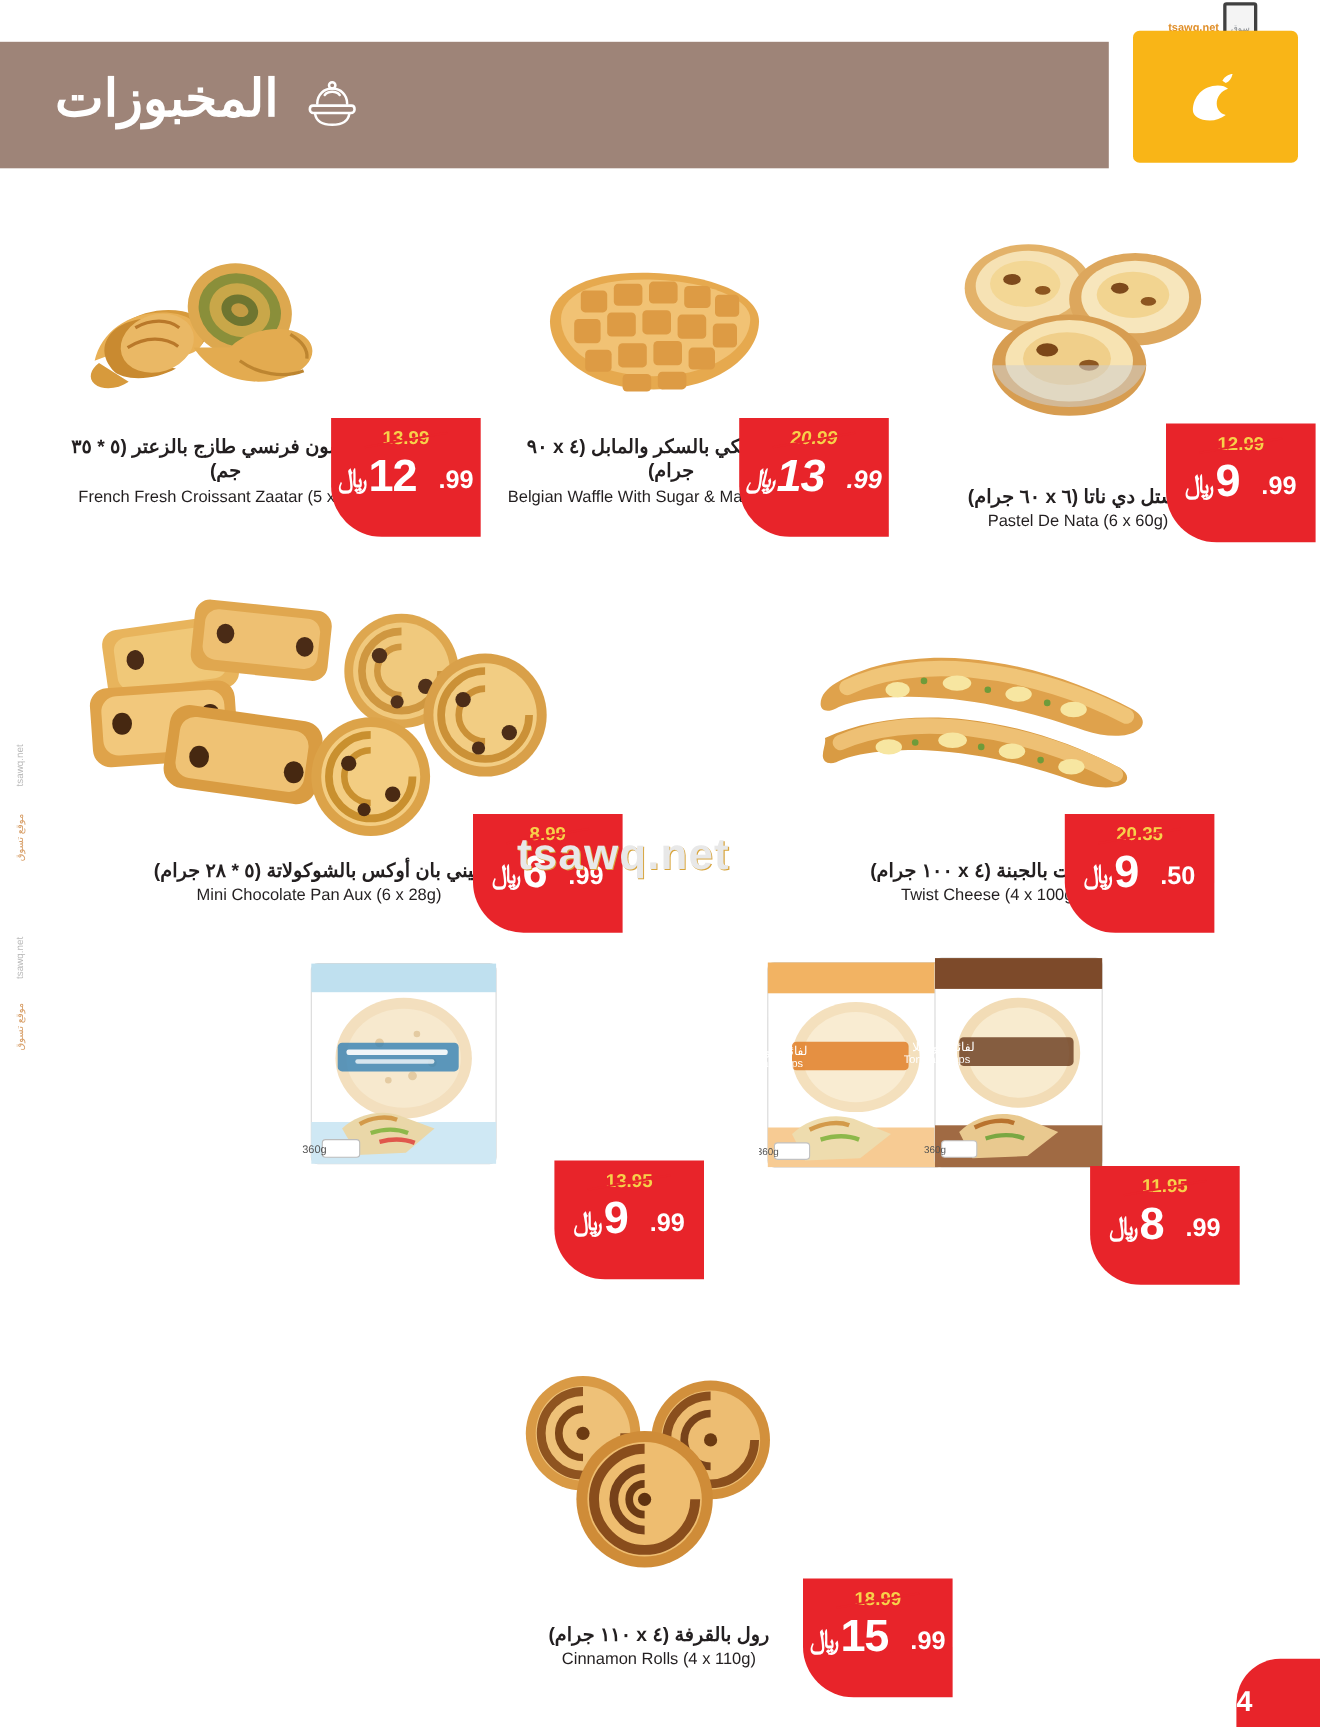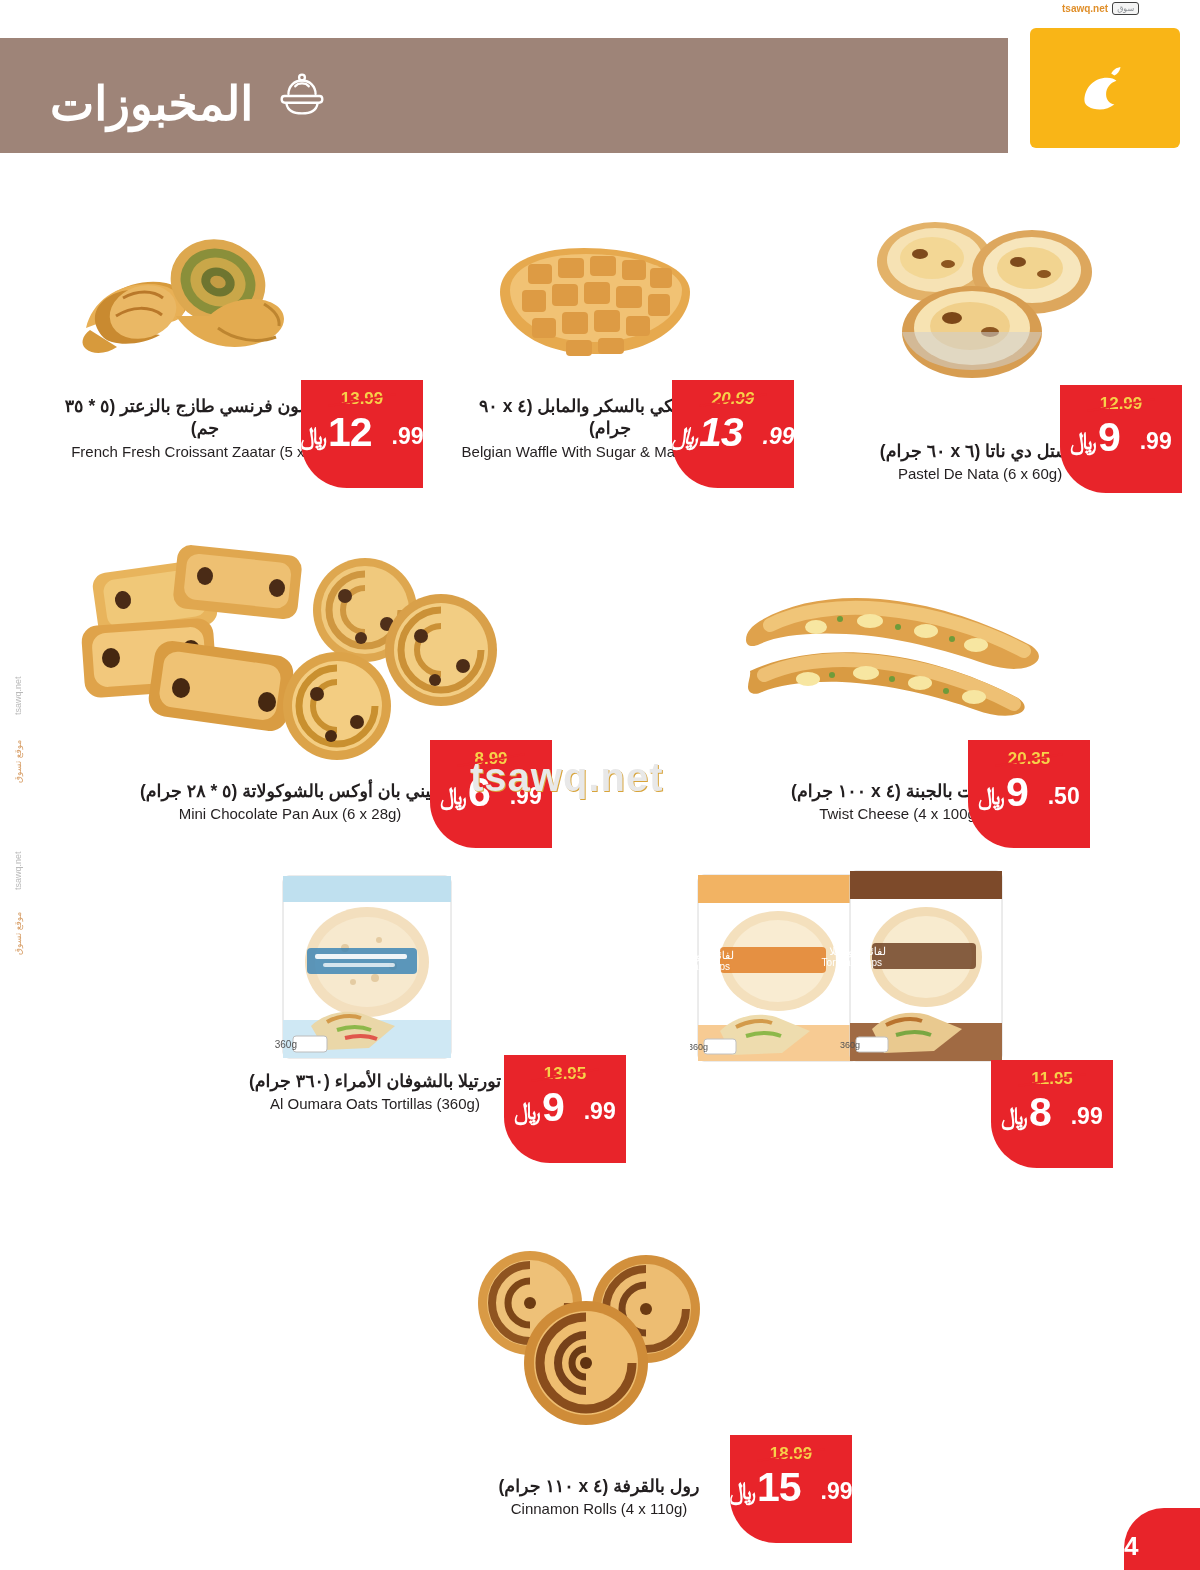--- a/index.html
+++ b/index.html
@@ -15,35 +15,35 @@
     background: #ffffff;
   }
 
   
   .wm-top {
     position: absolute; top: 2px; left: 1062px;
     display: flex; align-items: center; gap: 4px;
     font-size: 10px; color: #9aa0a6;
   }
   .wm-top .wm-badge {
-    background: #f4f4f4; border: 1px solid #404040;
-    border-radius: 3px; padding: 1px 4px; font-size: 8px; color: #8b8f94;
+    background: #f4f4f4; border: 3px solid #404040;
+    border-radius: 3px; padding: 16px 4px; font-size: 8px; color: #8b8f94;
   }
   .wm-top .wm-txt { color: #e08f2a; font-weight: bold; font-size: 10px; }
 
   
   .header-band {
     position: absolute; top: 38px; left: 0;
     width: 1008px; height: 115px;
     background: #9e8478;
     display: flex; align-items: center; justify-content: flex-start;
     padding-right: 0;
   }
   .header-inner {
-    display: flex; align-items: flex-end; gap: 18px;
+    display: flex; align-items: flex-start; gap: 18px;
     margin-right: auto; margin-left: 30px;
     padding-right: 0;
     width: 100%;
     justify-content: flex-end;
     padding-left: 0;
   }
   .header-title {
     color: #ffffff;
     font-size: 47px;
     font-weight: bold;
@@ -108,21 +108,21 @@
     direction: rtl;
   }
   .cap-en {
     font-size: 15px; color: #231f20; direction: ltr;
     margin-top: 2px;
   }
 
   
   .tag {
     position: absolute;
-    width: 122px; height: 108px;
+    width: 136px; height: 108px;
     background: #e8242a;
     border-radius: 0 0 0 46px;
     color: #fff;
     overflow: hidden;
   }
   .old {
     position: absolute; top: 9px; left: 0; right: 0;
     text-align: center;
     font-size: 17px; font-weight: bold;
     color: #f7d14a;
@@ -444,24 +444,20 @@
         <rect x="40" y="84" width="92" height="5" rx="2" fill="#ffffff" opacity="0.9"></rect>
         <rect x="48" y="93" width="72" height="4" rx="2" fill="#ffffff" opacity="0.75"></rect>
         <path d="M36 156c12-12 34-18 52-12l32 12-26 22-44 2z" fill="#ead7a8"></path>
         <path d="M52 152c10-6 24-8 34-4" stroke="#d39a4a" stroke-width="4" fill="none"></path>
         <path d="M62 160c12-4 24-4 34 0" stroke="#8db84a" stroke-width="4" fill="none"></path>
         <path d="M70 168c12-3 22-3 32 1" stroke="#e0574c" stroke-width="4" fill="none"></path>
         <rect x="18" y="166" width="34" height="16" rx="3" fill="#ffffff" stroke="#bcbcbc"></rect>
         <text x="22" y="178" font-size="10" fill="#555" font-family="Liberation Sans">360g</text>
       </svg>
     </div>
-    <div class="caption" style="left:0px; top:200px; width:270px;">
-      <div class="cap-ar">تورتيلا بالشوفان الأمراء (٣٦٠ جرام)</div>
-      <div class="cap-en">Al Oumara Oats Tortillas (360g)</div>
-    </div>
     <div class="tag" style="left:264px; top:185px;">
       <div class="old">13.95</div>
       <div class="price-row">
         <span class="riyal">﷼</span>
         <span class="int">9</span>
         <span class="dec">.99</span>
       </div>
     </div>
   </div>
 

